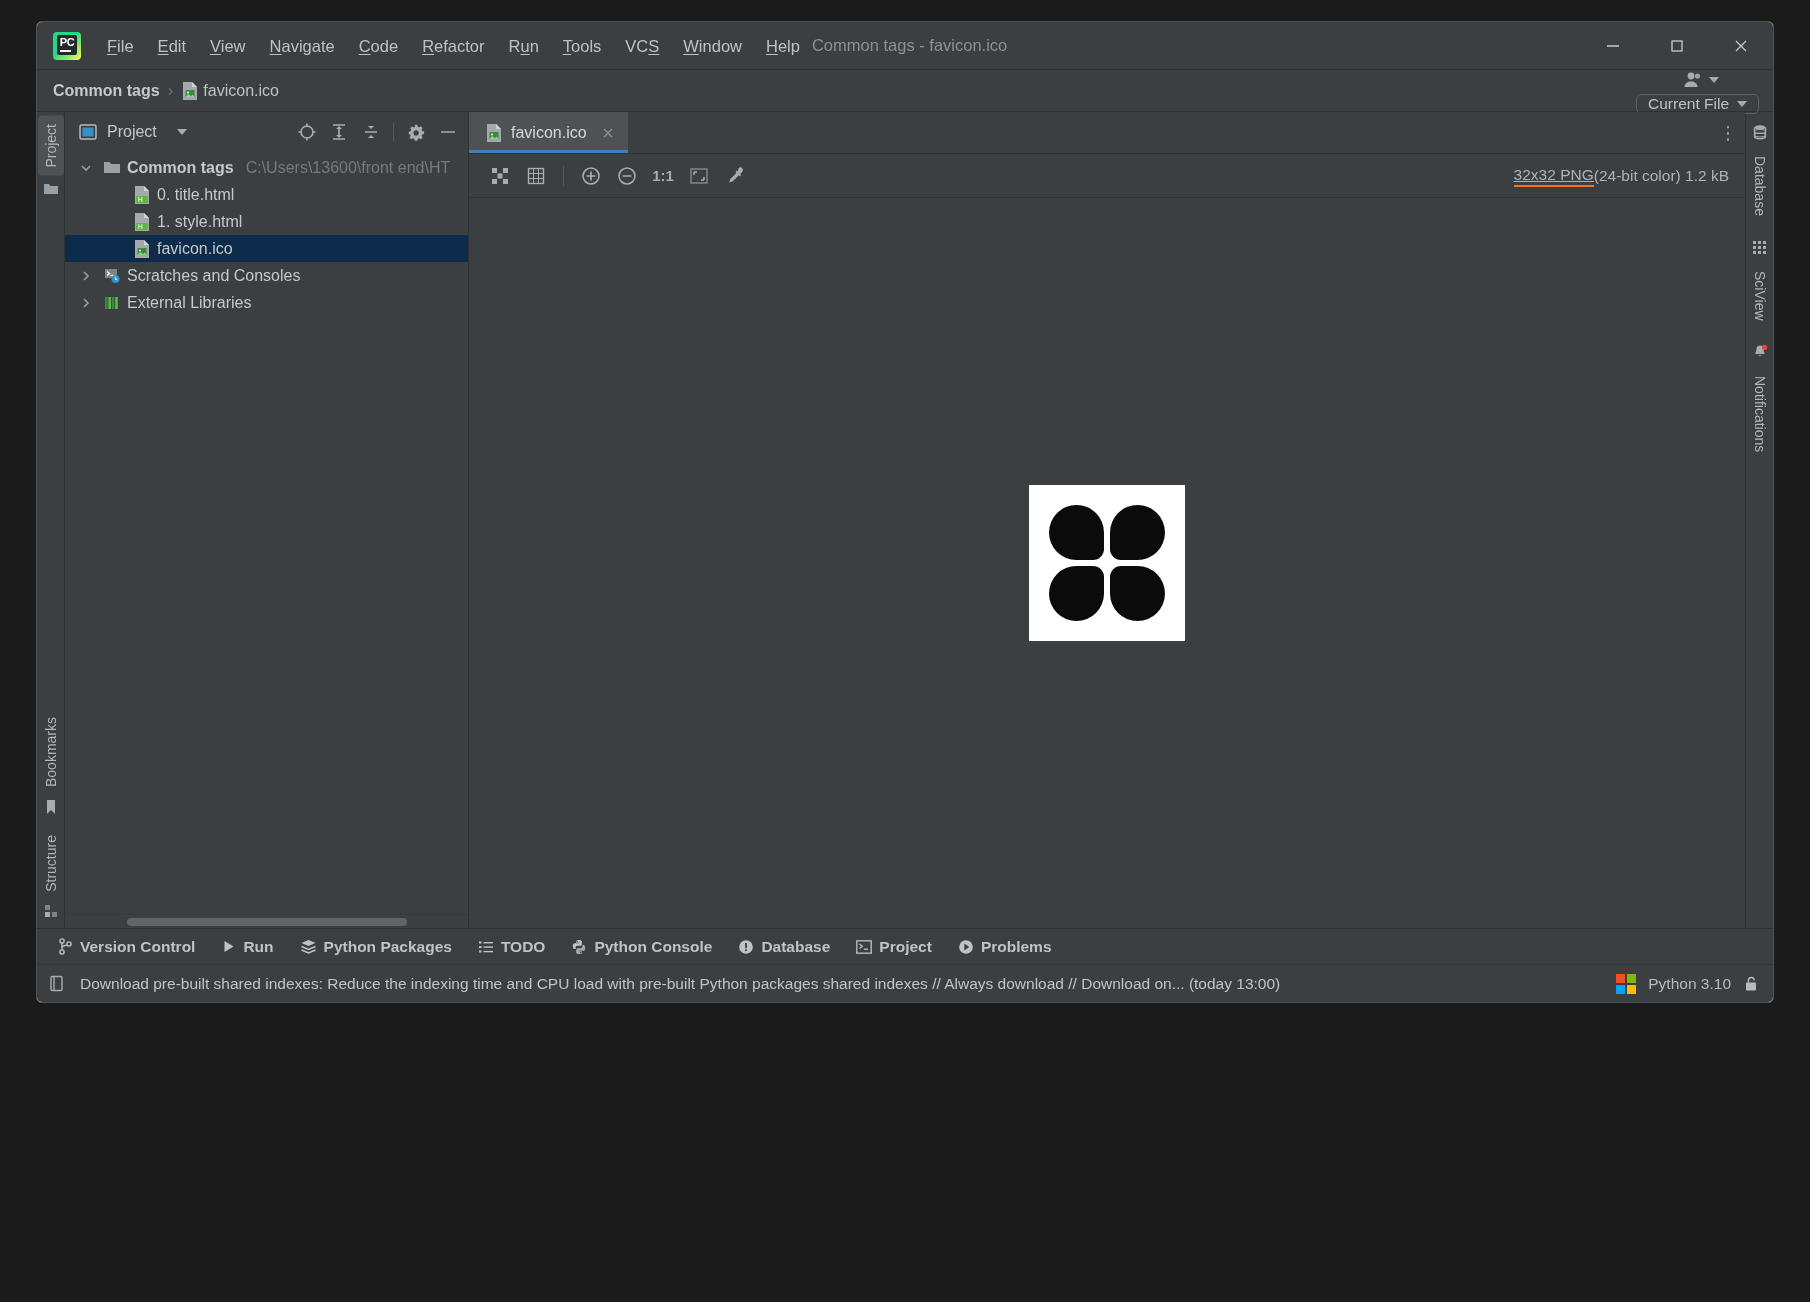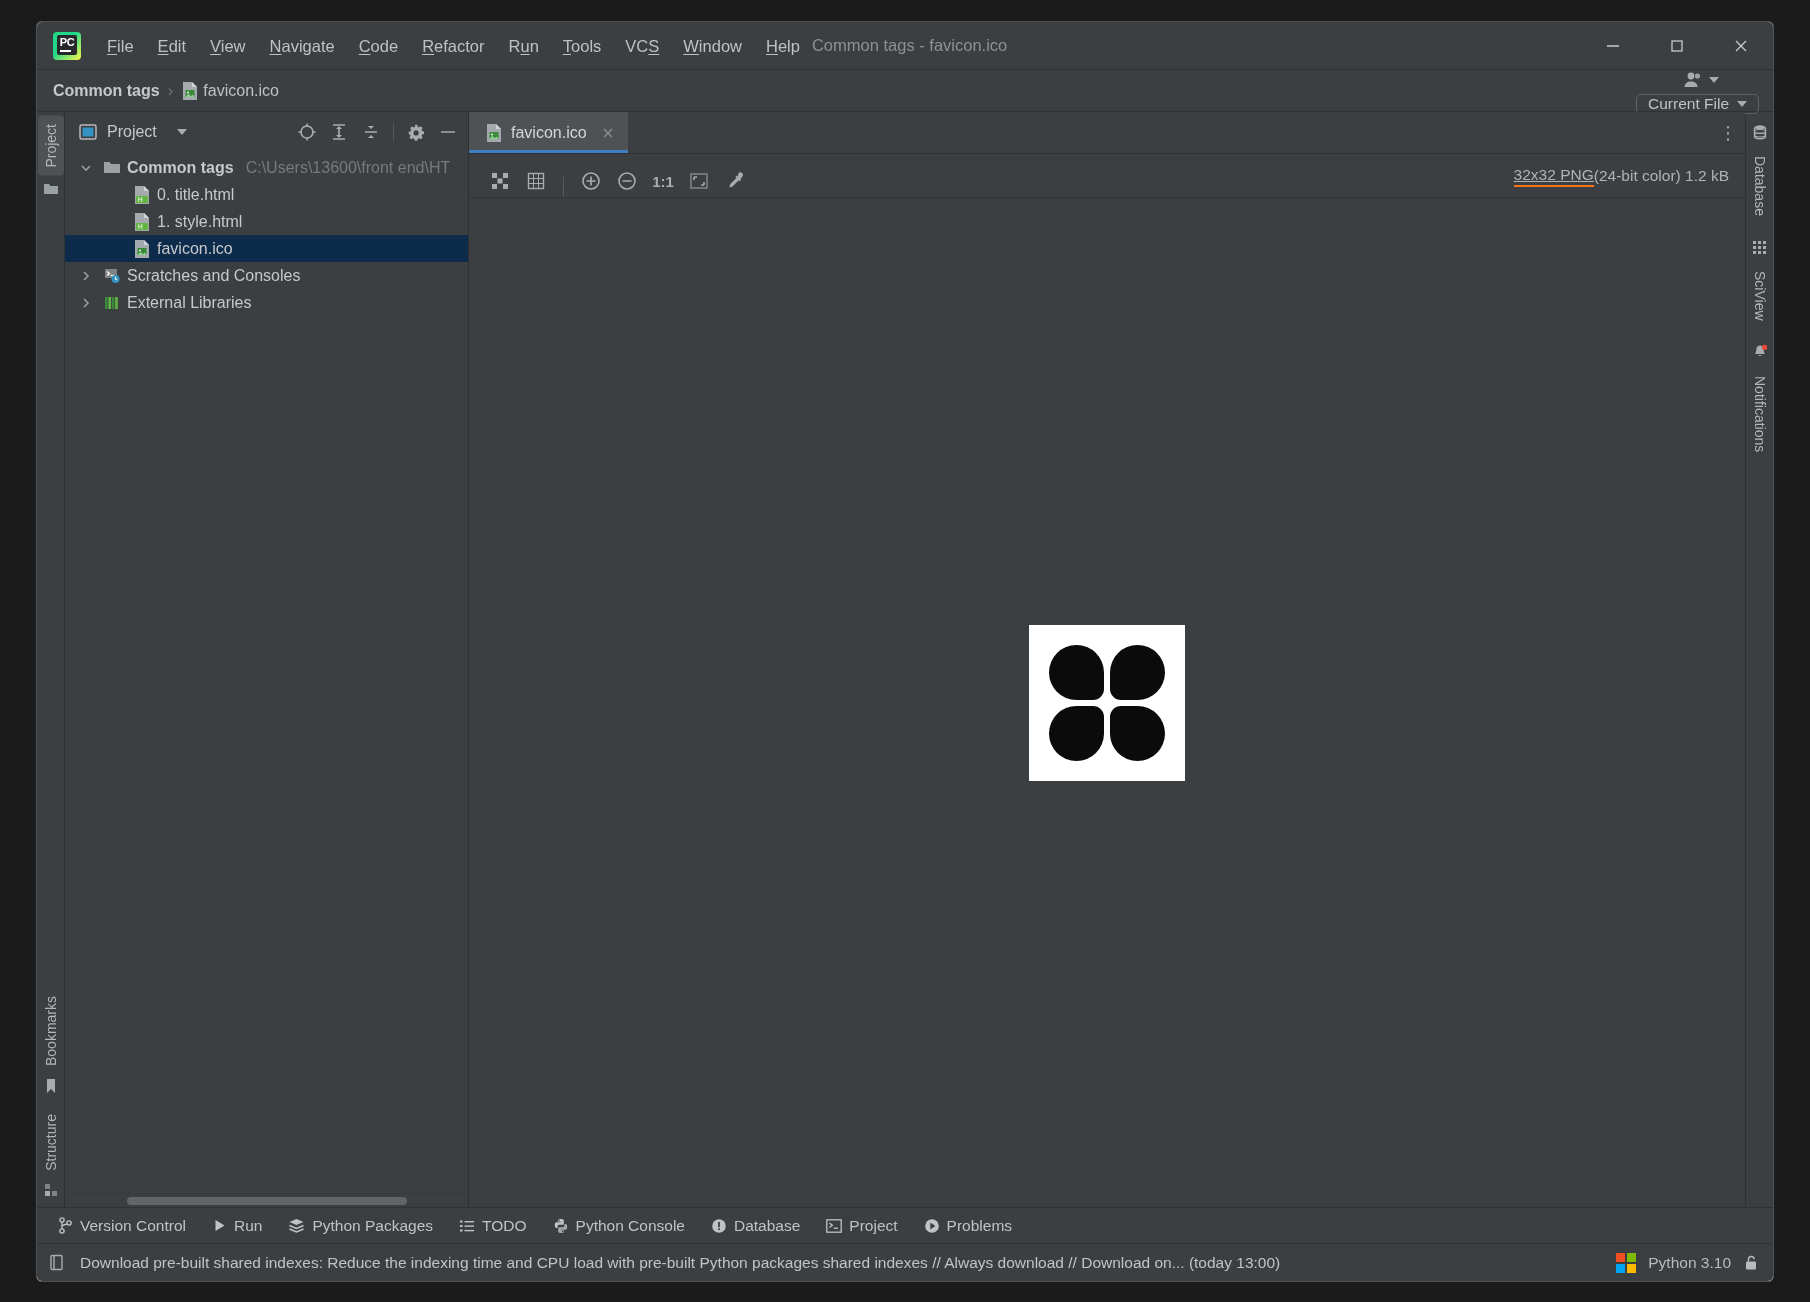--- a/index.html
+++ b/index.html
@@ -10,21 +10,21 @@
     overflow: hidden;
   }
   .desktop {
     width: 1810px; height: 1302px;
     background: #1b1b1b;
     display: flex; align-items: center; justify-content: center;
   }
   .window {
     position: absolute;
     left: 36px; top: 21px;
-    width: 1738px; height: 1261px;
+    width: 1738px; height: 982px;
     background: #ffffff;
     border: 1px solid #4e5254;
     border-radius: 6px;
     overflow: hidden;
     display: flex; flex-direction: column;
     color: #bbbbbb;
   }
 
   
   .titlebar {
@@ -182,21 +182,21 @@
     content:''; position:absolute; left:0; right:0; bottom:0; height:3px; background:#3d7fc1;
   }
   .etab .x { color: #8b8e90; font-size: 18px; margin-left: 6px; }
   .tab-more {
     margin-left:auto; width: 34px; display:flex;align-items:center;justify-content:center;
     color:#a9abad; font-size:18px;
   }
 
   .imgtools {
     height: 44px; flex: 0 0 44px;
-    background: #3c3f41; display:flex; align-items:flex-end; gap: 2px;
+    background: #3c3f41; display:flex; align-items:center; gap: 2px;
     padding-left: 14px; position:relative;
     border-bottom: 1px solid #313436;
   }
   .it-btn {
     width: 34px; height: 32px; display:flex;align-items:center;justify-content:center;
     color:#a9abad; border-radius:4px;
   }
   .it-sep { width:1px;height:20px;background:#555a5c;margin:0 8px; }
   .imginfo {
     position: absolute; right: 16px; top: 0; height: 44px;
@@ -225,20 +225,21 @@
     width: 28px; flex: 0 0 28px; background: #3c3f41;
     border-left: 1px solid #2f3133;
     display:flex; flex-direction:column; align-items:center; padding-top: 8px; gap: 4px;
   }
 
   
   .toolwins {
     height: 36px; flex: 0 0 36px; background: #3c3f41;
     display: flex; align-items: center; gap: 4px; padding-left: 10px;
     border-top: 1px solid #2f3133;
+    font-weight: bold;
   }
   .twbtn {
     display:flex; align-items:center; gap:7px; padding: 5px 11px;
     font-size: 15.5px; color: #c0c2c4; border-radius: 4px;
   }
   .statusbar {
     height: 38px; flex: 0 0 38px; background: #3c3f41;
     display: flex; align-items: center; padding-left: 10px;
     border-top: 1px solid #313436; font-size: 15.5px; color: #b8babc;
     gap: 14px;

